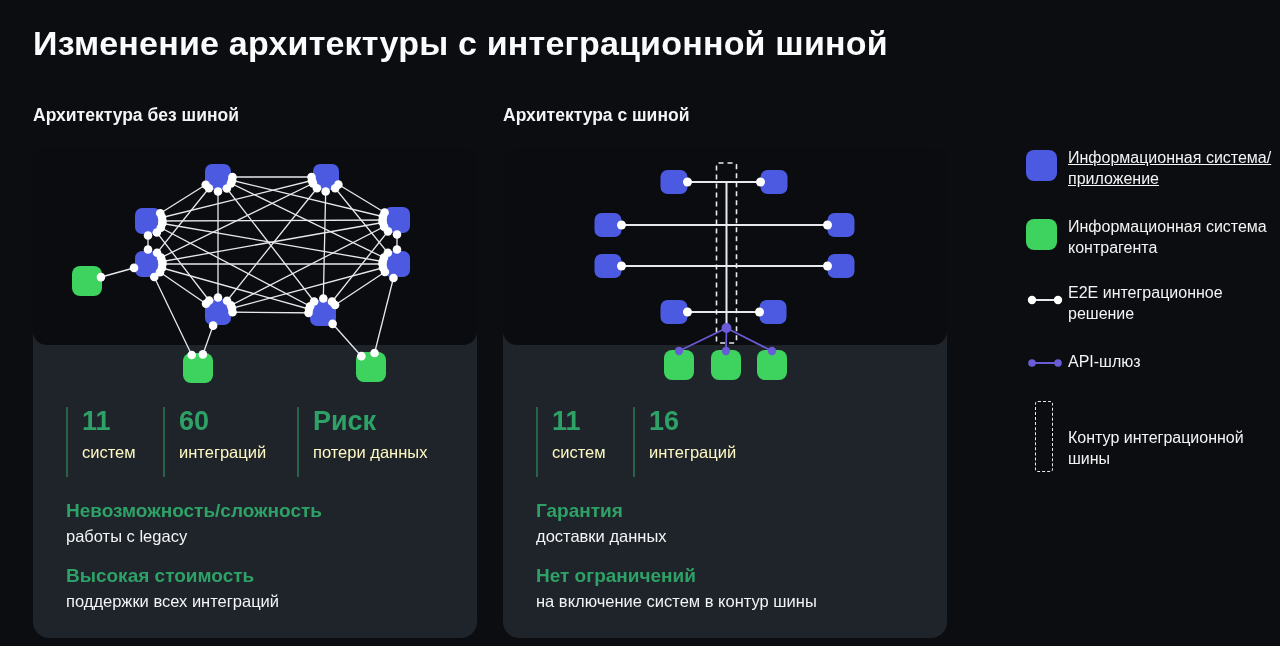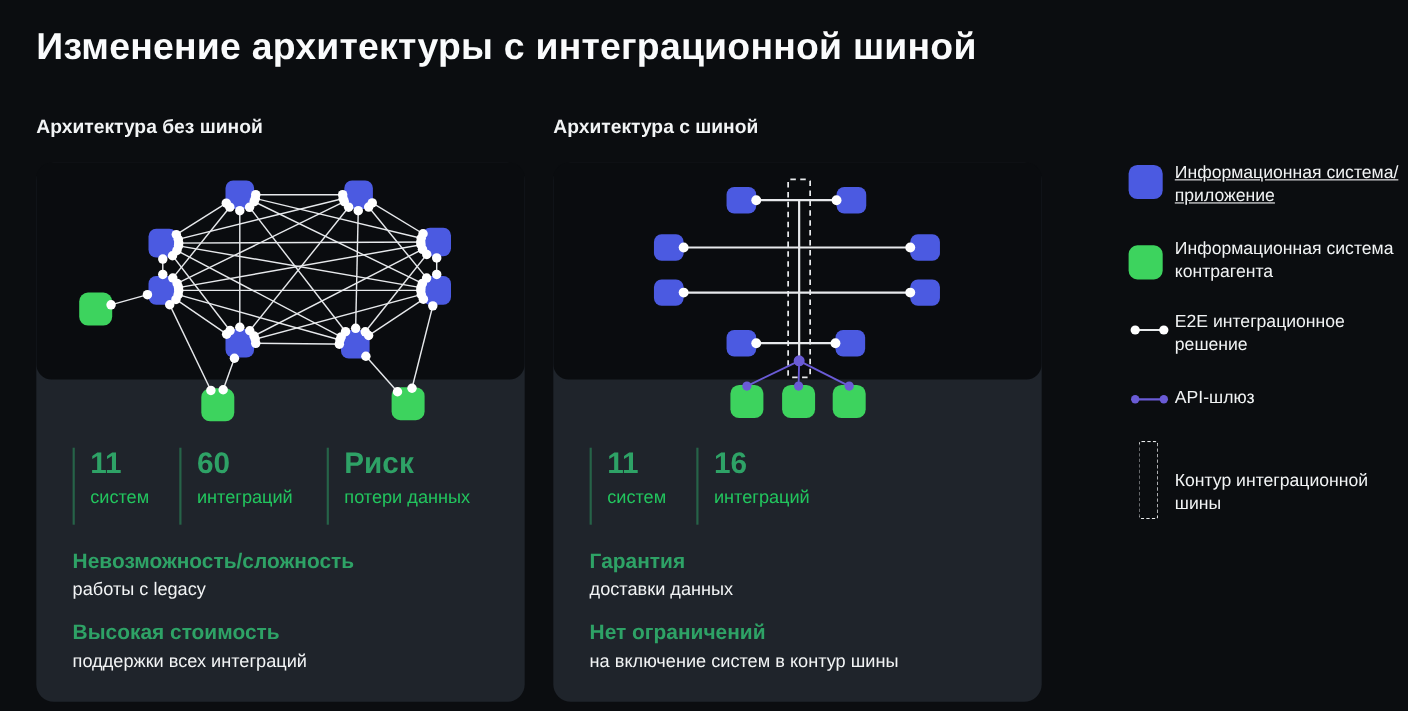--- a/index.html
+++ b/index.html
@@ -40,36 +40,36 @@
     border-left:2px solid rgba(46,162,102,0.5);
     padding-left:14px; min-height:70px;
   }
   .stat.s0 { left:33px;  width:92px;  }
   .stat.s1 { left:130px; width:128px; }
   .stat.s2 { left:264px; width:168px; }
   .stat-value {
     font-size:27px; font-weight:bold; color:#2EA266; line-height:1.05;
   }
   .stat-label {
-    margin-top:7px; font-size:16.5px; color:#22c55e; line-height:1.28;
+    margin-top:7px; font-size:16.5px; color:#fef9c3; line-height:1.28;
   }
 
   .benefits { position:absolute; left:33px; top:352px; right:18px; }
   .benefit { margin-bottom:19px; }
   .benefit-title {
     font-size:19px; font-weight:bold; color:#2EA266; line-height:1.15;
   }
   .benefit-desc {
     margin-top:4px; font-size:16.5px; color:#F2F4F5; line-height:1.25;
   }
 
   .legend { position:absolute; left:1022px; top:148px; width:252px; }
   .legend-item { position:absolute; display:flex; width:252px; }
   .legend-item.l0 { top:0;text-decoration:underline; }
-  .legend-item.l1 { top:69px;align-items:center; }
+  .legend-item.l1 { top:69px; }
   .legend-item.l2 { top:135px; }
   .legend-item.l3 { top:204px; }
   .legend-item.l4 { top:251px;align-items:center; }
   .legend-icon-col { width:46px; flex:0 0 46px; }
   .legend-text { font-size:16px; line-height:1.3; color:#F2F4F5; }
   .swatch { width:31px; height:31px; border-radius:8px; margin-left:4px; margin-top:2px; }
   .swatch.app { background:#4B5AE1; }
   .swatch.partner { background:#3DD35E; }
   .line-icon { margin-left:4px; display:block; }
   .l2 .line-icon { margin-top:10px; }

